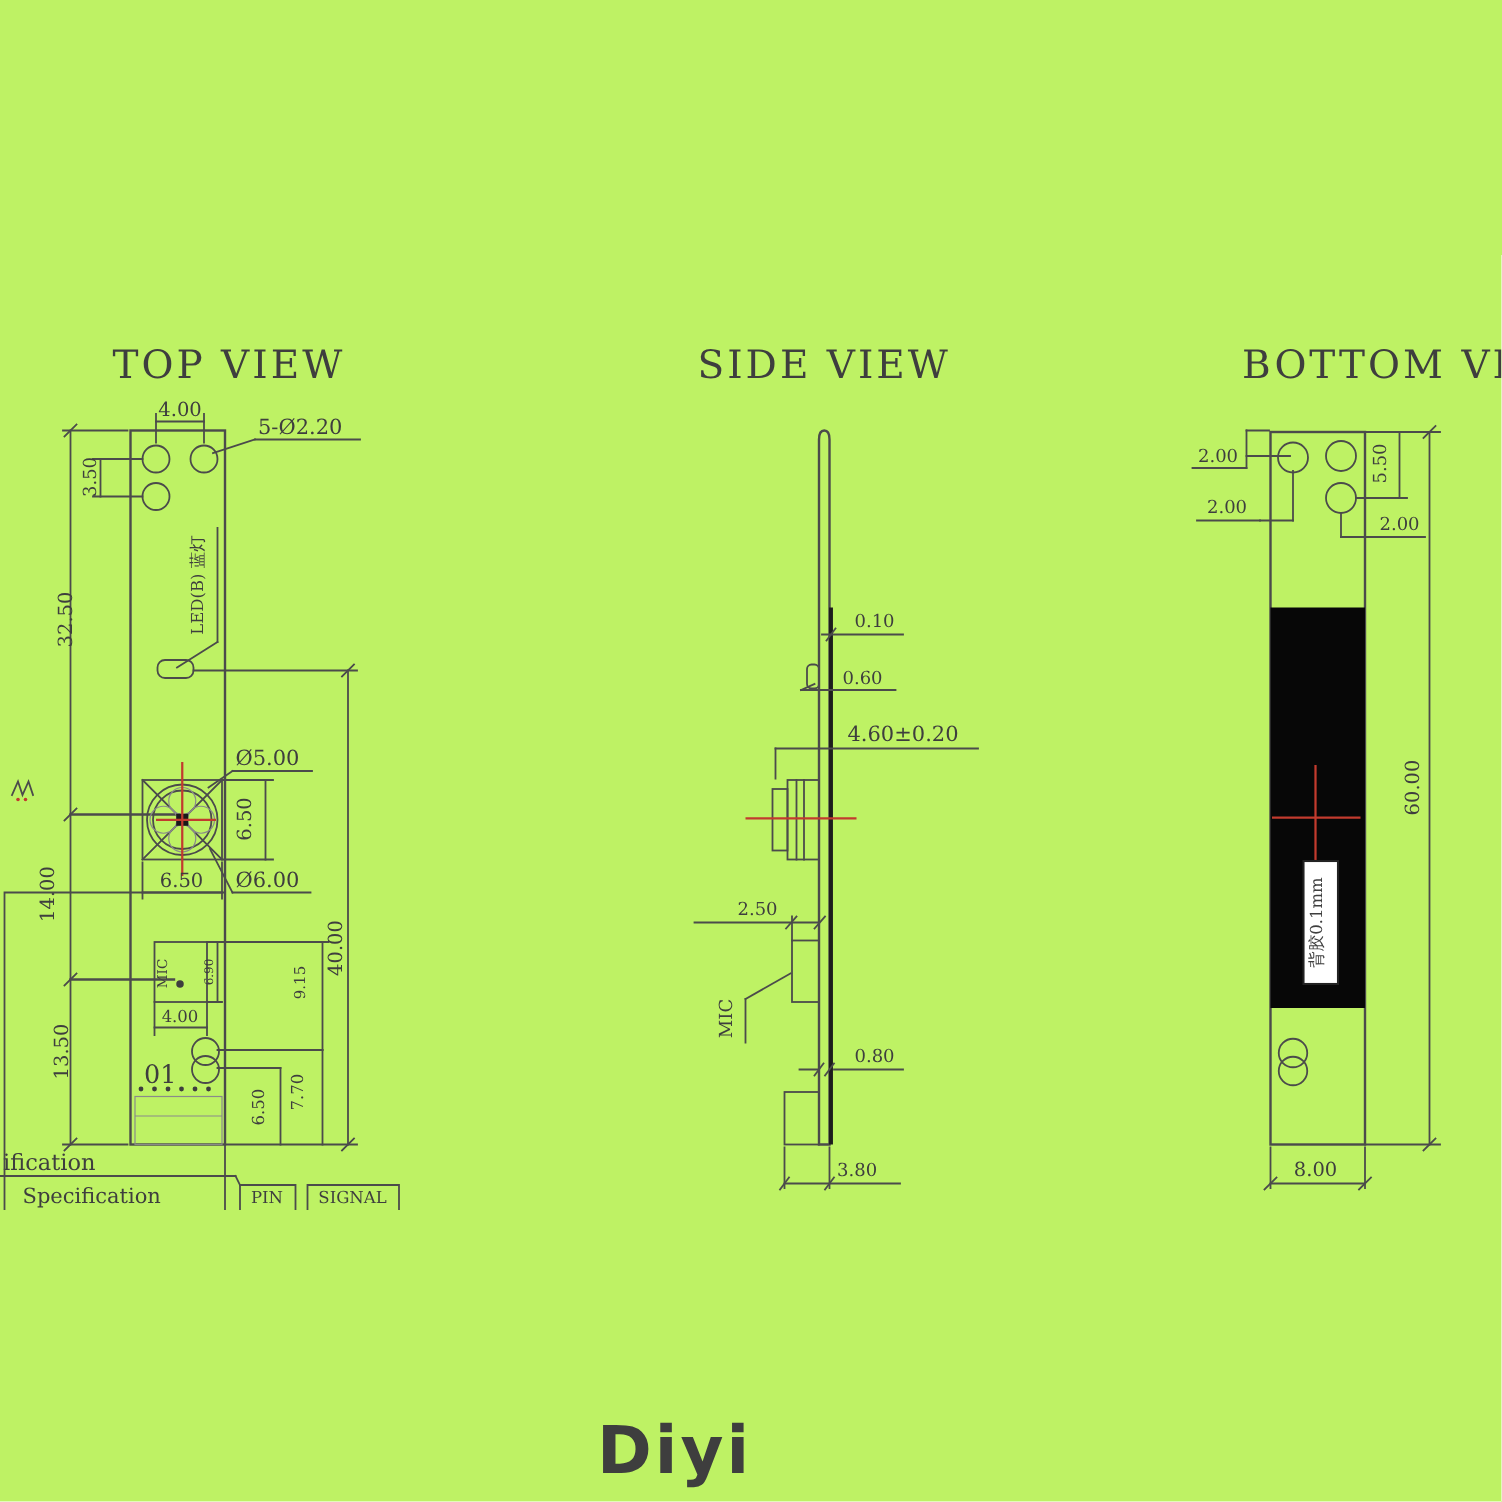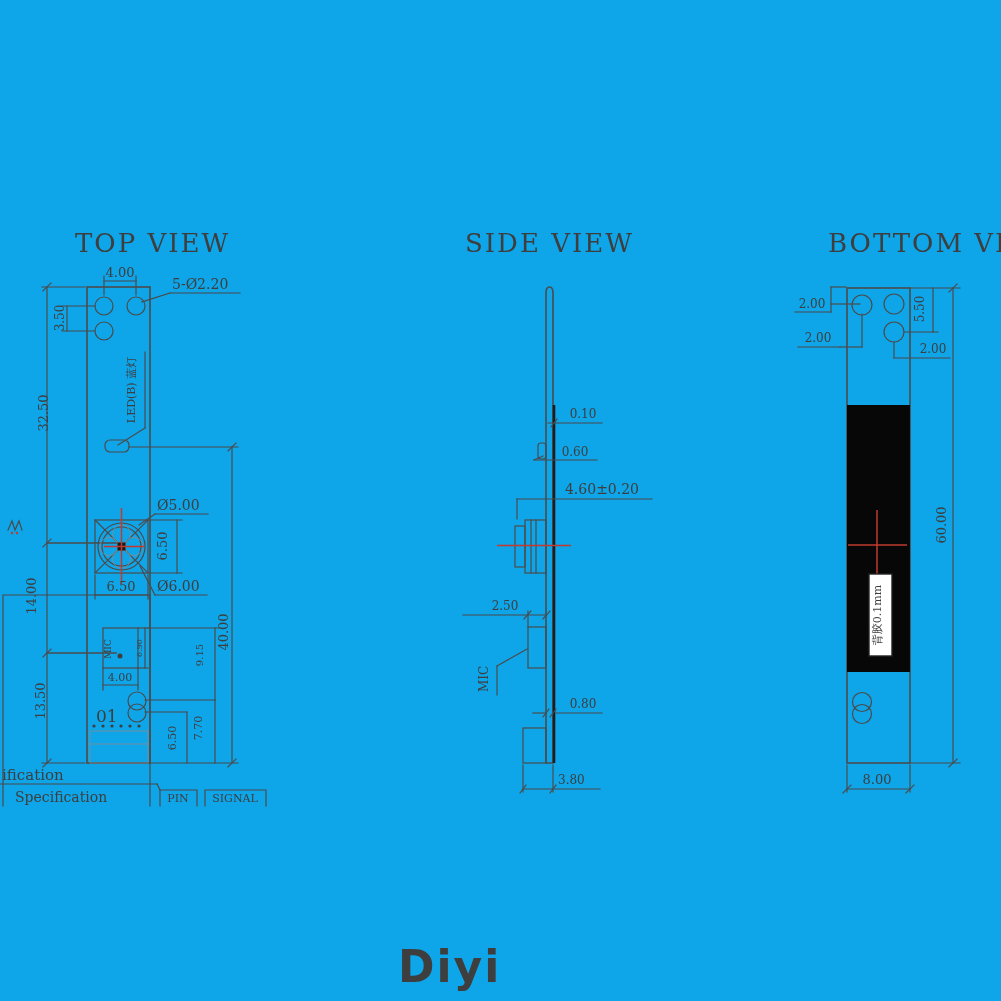--- a/index.html
+++ b/index.html
@@ -1,16 +1,16 @@
 <!DOCTYPE html>
 <html><head>
 <meta charset="utf-8">
 <style>
   html,body{margin:0;padding:0;background:#fff;}
-  .stage{position:relative;width:1001px;height:1001px;background:#0ea5e9;overflow:hidden;}
+  .stage{position:relative;width:1001px;height:1001px;background:#bef264;overflow:hidden;}
   svg{filter:blur(0.35px);}
   text{font-family:"DejaVu Serif","Liberation Serif",serif;fill:#3e3e3e;}
   .title{font-size:26px;letter-spacing:2px;}
   .d14{font-size:14px;}
   .d13{font-size:13px;}
   .d12{font-size:12px;}
   .d11{font-size:11px;}
   .d10{font-size:10px;}
   .d9{font-size:9px;}
   .d8{font-size:8px;}

